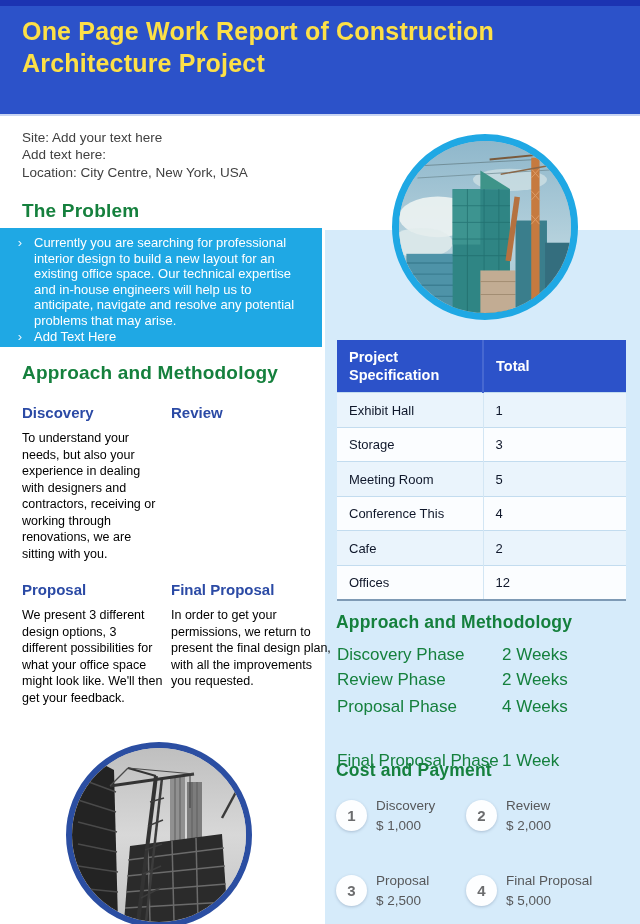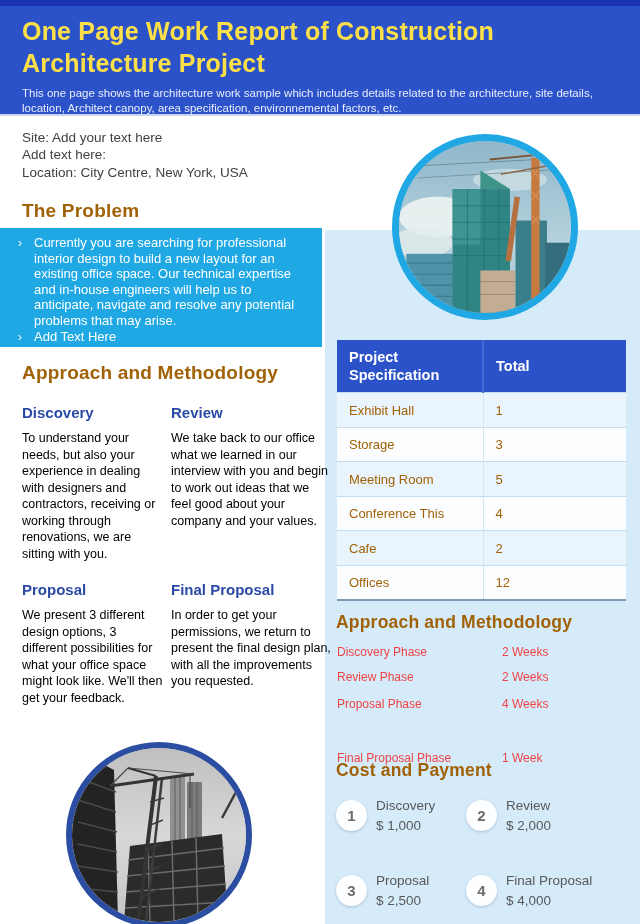--- a/index.html
+++ b/index.html
@@ -8,21 +8,21 @@
 
   
   .top-strip { position:absolute; left:0; top:0; width:640px; height:6px; background:#1C33B2; }
   .header { position:absolute; left:0; top:6px; width:640px; height:108px; background:#2C52C9; padding:10px 22px 0 22px; }
   .header-title { color:#fde047; font-weight:bold; font-size:25px; line-height:1.26; letter-spacing:.2px; width:560px; }
   .header-subtitle { color:#E8EEFB; font-size:11.5px; line-height:1.32; margin-top:7px; width:588px; }
   .header-sep { position:absolute; left:0; top:114px; width:640px; height:2px; background:#C9D5F2; }
 
   
   .site-block { position:absolute; left:22px; top:129px; color:#414141; font-size:13.5px; line-height:1.28; }
-  .section-heading { position:absolute; color:#a16207; font-weight:bold; font-size:19px; letter-spacing:.2px; }
+  .section-heading { position:absolute; color:#15803d; font-weight:bold; font-size:19px; letter-spacing:.2px; }
   .h-problem { left:22px; top:200px; }
   .h-approach-left { left:22px; top:362px; }
 
   .problem-box { position:absolute; left:0; top:228px; width:322px; height:119px; background:#1FA8E4; color:#fff; font-size:13px; line-height:1.2; padding:7px 10px 6px 6px; }
   .bullet-row { display:flex; }
   .bullet-marker { width:28px; text-align:center; flex:0 0 28px; font-size:13px; color:#EAF7FF; }
   .bullet-text { flex:1; }
 
   .method { position:absolute; }
   .method-title { color:#2B4AA5; font-weight:bold; font-size:15px; margin-bottom:9px; }
@@ -37,29 +37,29 @@
   .circle-top { left:392px; top:134px; width:186px; height:186px; border:7px solid #1FA8E4; background:#9FC2D2; }
   .circle-bottom { left:66px; top:742px; width:186px; height:186px; border:6px solid #2B4EA2; background:#CFCFCF; }
   .circle-photo svg { display:block; width:100%; height:100%; }
 
   
   .right-panel { position:absolute; left:325px; top:230px; width:315px; height:694px; background:#D6EBFA; }
 
   .spec-table { position:absolute; left:337px; top:340px; width:289px; border-collapse:collapse; font-size:13px; }
   .spec-table th { background:#2C52C9; color:#fff; font-weight:bold; font-size:14.5px; text-align:left; padding:8px 6px 8px 12px; height:48px; vertical-align:middle; line-height:1.25; }
   .spec-table th + th { border-left:2px solid #4668D1; }
-  .spec-table td { color:#a16207; padding:0 6px 0 12px; height:34.5px; border-top:1px solid #C3DCEF; }
+  .spec-table td { color:#0f172a; padding:0 6px 0 12px; height:34.5px; border-top:1px solid #C3DCEF; }
   .spec-table td + td { border-left:1px solid #D3E6F4; }
   .spec-table tr:nth-child(odd) td { background:#EAF4FC; }
   .spec-table tr:nth-child(even) td { background:#FBFDFF; }
   .spec-table tr:last-child td { border-bottom:2px solid #7E9AB5; }
   .spec-table col.c1 { width:146px; } .spec-table col.c2 { width:143px; }
 
   .h-approach-right { left:336px; top:612px; font-size:17.5px; }
-  .phase-row { position:absolute; left:337px; width:290px; font-size:12px; color:#ef4444; }
+  .phase-row { position:absolute; left:337px; width:290px; font-size:17px; color:#15803d; }
   .phase-duration { position:absolute; left:165px; top:0; }
   .p-0 { top:645px; } .p-1 { top:670px; } .p-2 { top:697px; } .p-3 { top:723px;margin-top:28px; }
 
   .h-cost { left:336px; top:760px; font-size:17.5px; }
   .cost-item { position:absolute; display:flex; align-items:flex-start; }
   .cost-circle { width:31px; height:31px; border-radius:50%; background:#FDFEFF; box-shadow:0 1px 3px rgba(90,110,140,.35); color:#6B6C6E; font-weight:bold; font-size:15px; display:flex; align-items:center; justify-content:center; margin-right:9px; margin-top:4px; }
   .cost-text { font-size:13.5px; color:#57585A; line-height:1.5; }
   .cost-label { }
   .cost-price { }
   .ci-0 { left:336px; top:796px; } .ci-1 { left:466px; top:796px; }
@@ -67,21 +67,20 @@
 </style>
 </head>
 <body>
 
 <div class="page">
 
   <div class="top-strip"></div>
 
   <div class="header">
     <div class="header-title">One Page Work Report of Construction Architecture Project</div>
-    <div class="header-subtitle">This one page shows the architecture work sample which  includes  details related to the architecture, site details, location, Architect canopy, area specification, environnemental factors, etc.</div>
   </div>
   <div class="header-sep"></div>
 
   <div class="site-block">
     <div>Site: Add your text here</div>
     <div>Add text here:</div>
     <div>Location: City Centre, New York, USA</div>
   </div>
 
   <div class="right-panel"></div>
@@ -160,21 +159,20 @@
   </div>
 
   <div class="section-heading h-approach-left">Approach and Methodology</div>
 
   <div class="method m-discovery">
     <div class="method-title">Discovery</div>
     <div class="method-text">To understand your needs, but also your experience in dealing with designers and contractors, receiving or working through renovations,  we are sitting with you.</div>
   </div>
   <div class="method m-review">
     <div class="method-title">Review</div>
-    <div class="method-text">We take back to our office what we learned in our interview  with you and begin to work out ideas that we feel good about your company and your values.</div>
   </div>
   <div class="method m-proposal">
     <div class="method-title">Proposal</div>
     <div class="method-text">We present 3 different  design options, 3 different possibilities for what your office space might look like. We'll then get your feedback.</div>
   </div>
   <div class="method m-final">
     <div class="method-title">Final Proposal</div>
     <div class="method-text">In order to get your permissions, we return to present the final design plan, with all the improvements you requested.</div>
   </div>
 
@@ -255,21 +253,21 @@
     <div class="cost-circle">3</div>
     <div class="cost-text">
       <div class="cost-label">Proposal</div>
       <div class="cost-price">$ 2,500</div>
     </div>
   </div>
   <div class="cost-item ci-3">
     <div class="cost-circle">4</div>
     <div class="cost-text">
       <div class="cost-label">Final Proposal</div>
-      <div class="cost-price">$ 4,000</div>
+      <div class="cost-price">$ 5,000</div>
     </div>
   </div>
 
   <div class="circle-photo circle-bottom">
     <svg viewBox="0 0 174 174">
       <defs>
         <linearGradient id="sky2" x1="0" y1="0" x2="0" y2="1">
           <stop offset="0" stop-color="#BFBFBF"></stop>
             <stop offset="0.5" stop-color="#D8D8D8"></stop>
             <stop offset="1" stop-color="#C4C4C4"></stop>

